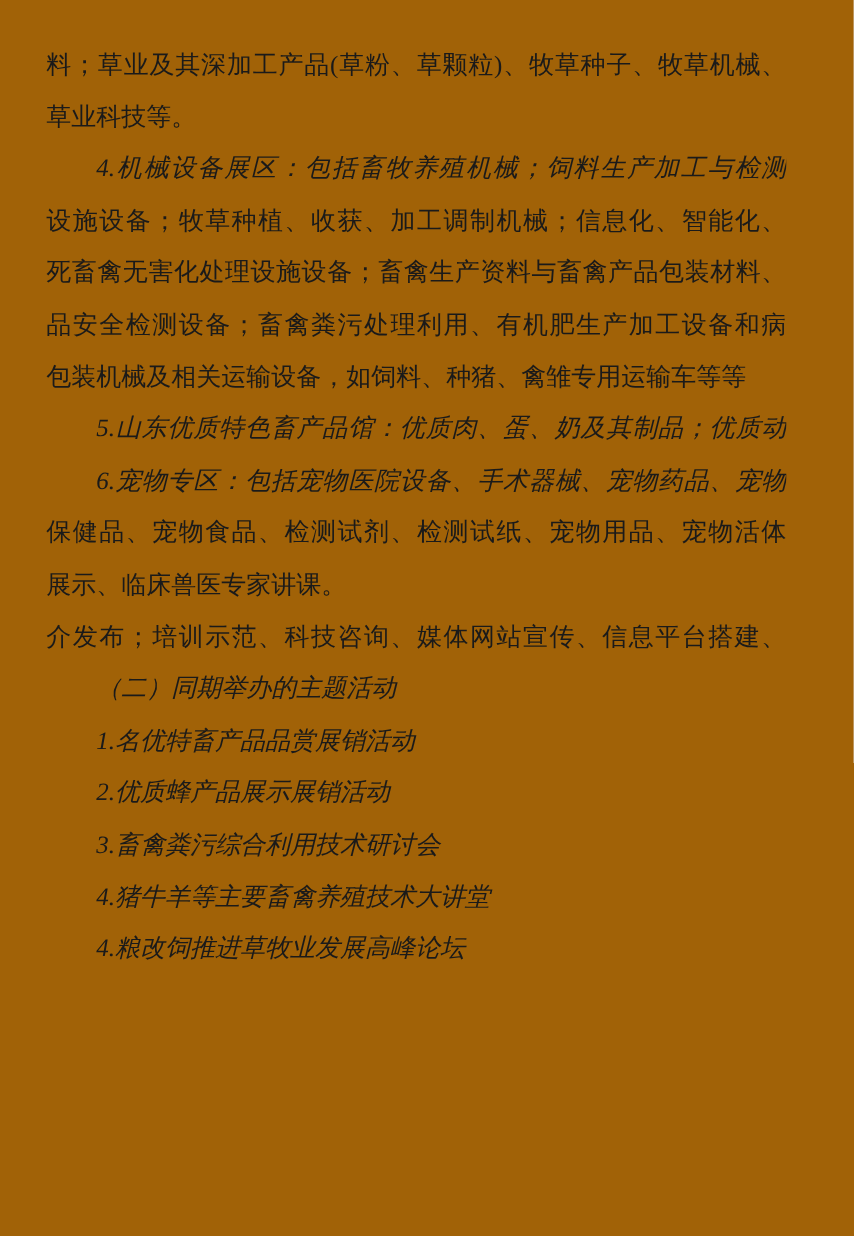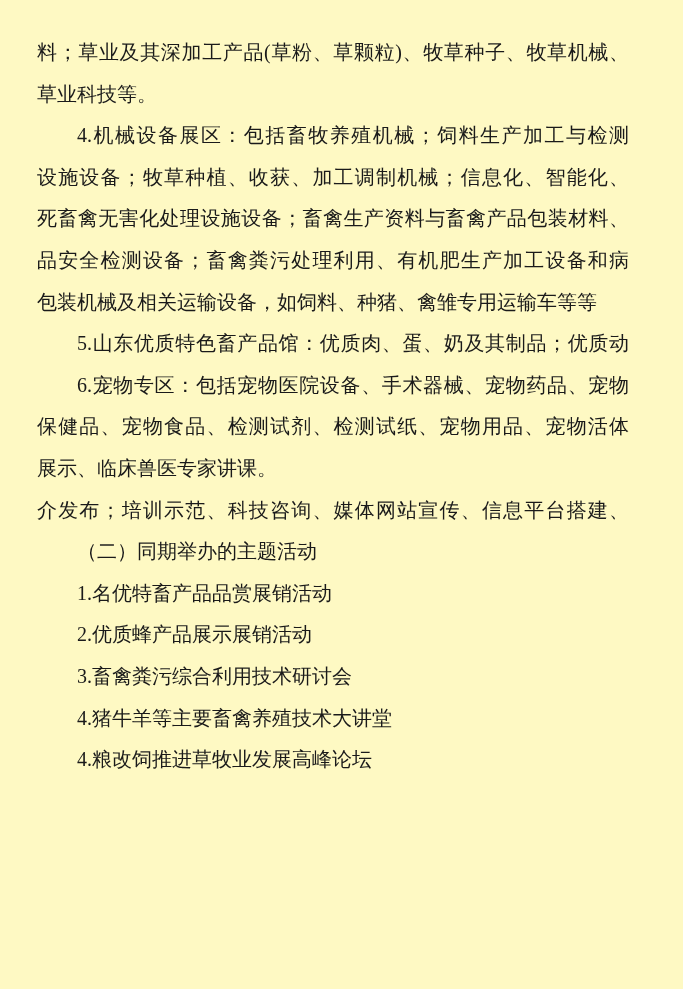--- a/index.html
+++ b/index.html
@@ -5,21 +5,21 @@
   html, body {
     margin: 0;
     padding: 0;
     background: #e8e8e8;
   }
   .page {
     position: relative;
     width: 683px;
     height: 989px;
     margin: 0 auto;
-    background: #fef9c3;
+    background: #a16207;
     overflow: hidden;
   }
   .doc {
     position: absolute;
     left: 37px;
     top: 32px;
     width: 592px;
     font-family: "Liberation Serif", "DejaVu Serif", serif;
     font-size: 20px;
     line-height: 41.6px;
@@ -31,20 +31,21 @@
     text-justify: inter-character;
     overflow: hidden;
     white-space: normal;
     height: 41.6px;
   }
   .line.fill {
     text-align-last: justify;
   }
   .line.indent {
     text-indent: 2em;
+    font-style: italic;
   }
 </style>
 </head>
 <body>
 
 <div class="page">
   <div class="doc" id="doc-body" style="color: rgb(26, 26, 26);">
       <div class="line fill">料；草业及其深加工产品(草粉、草颗粒)、牧草种子、牧草机械、</div>
       <div class="line">草业科技等。</div>
       <div class="line indent fill">4.机械设备展区：包括畜牧养殖机械；饲料生产加工与检测</div>

